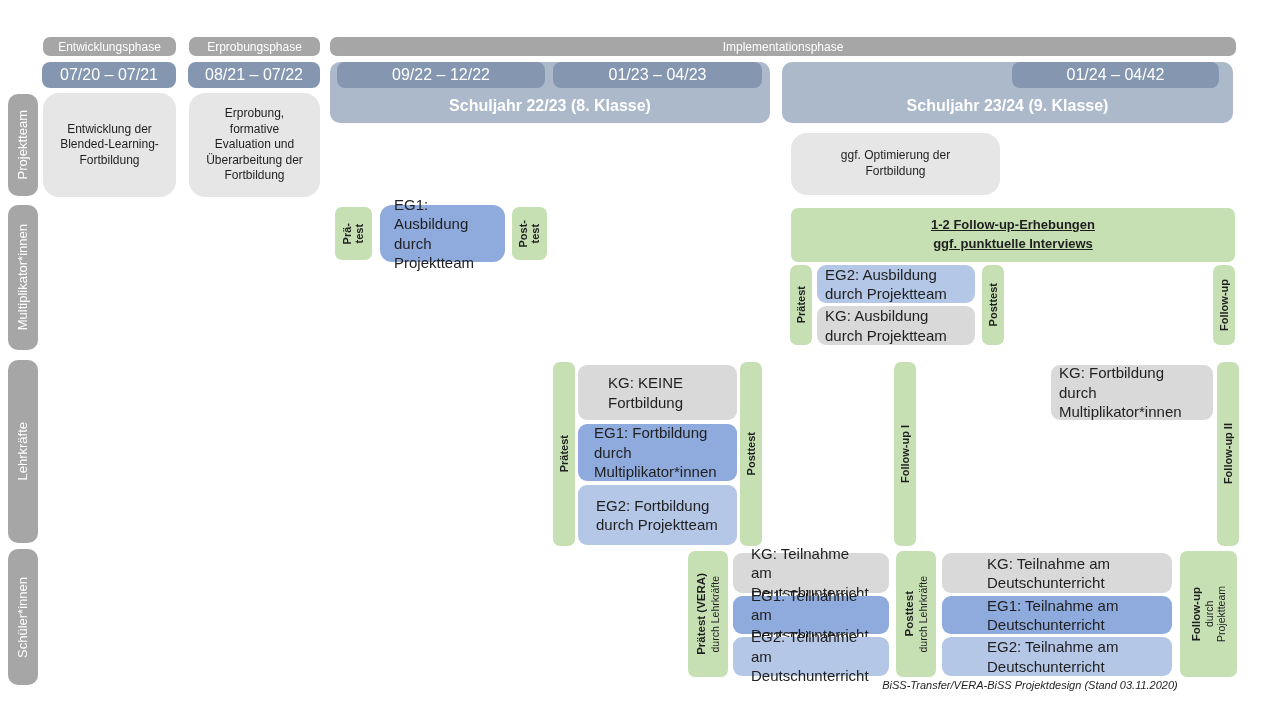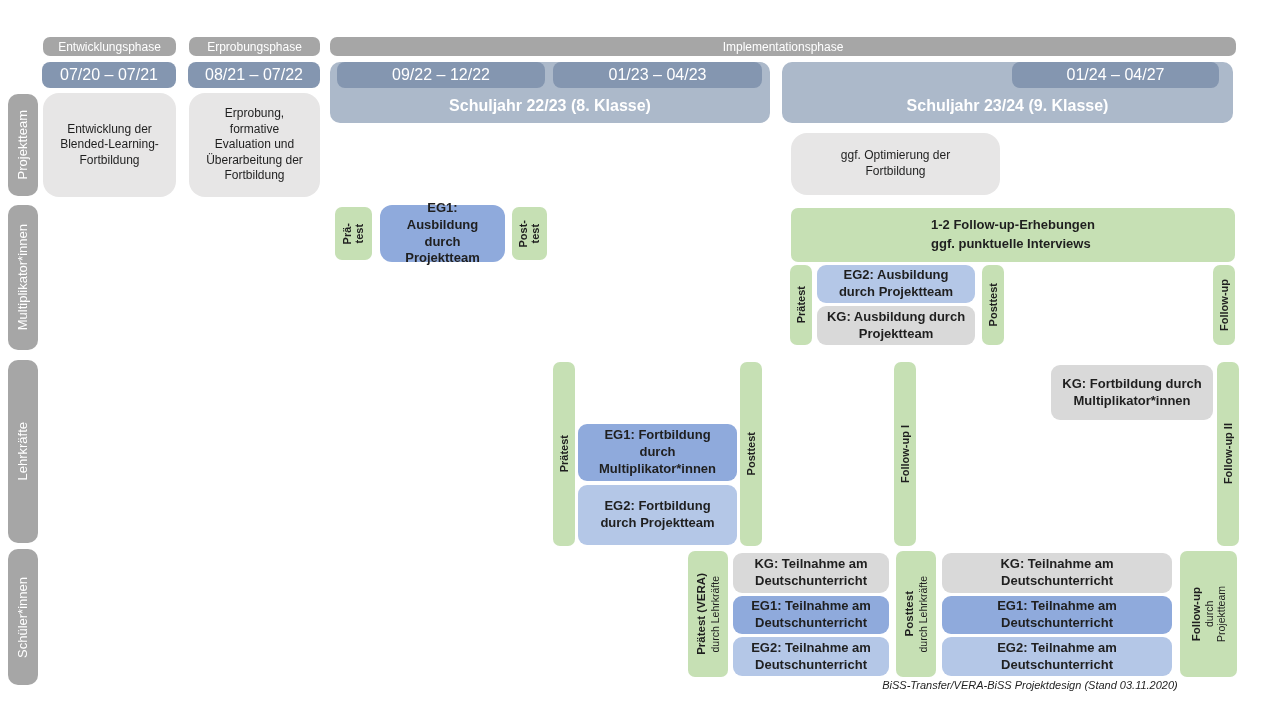--- a/index.html
+++ b/index.html
@@ -33,37 +33,37 @@
     writing-mode:vertical-rl; transform:rotate(180deg);
     white-space:pre-line; text-align:center; line-height:1.1;
   }
 
   .box {
     background:var(--box-gray); border-radius:16px; font-size:12px;
     display:flex; align-items:center; justify-content:center; text-align:center;
     line-height:1.3; padding:4px 12px;
   }
   .cell {
-    border-radius:9px; font-size:13px; line-height:1.3;
-    display:flex; align-items:center; justify-content:center; text-align:center;
+    border-radius:9px; font-size:15px; line-height:1.3;
+    display:flex; align-items:center; justify-content:center; text-align:left;
     padding:2px 8px;
-    font-weight:bold;
   }
   .kg  { background:var(--kg-gray); }
   .eg1 { background:var(--eg1-blue); }
   .eg2 { background:var(--eg2-blue); }
 
   .gbar {
     background:var(--green); display:flex; align-items:center; justify-content:center;
     font-weight:bold; font-size:11px;
   }
   .gbanner {
     background:var(--green); display:flex; align-items:center; justify-content:center;
-    text-align:left; font-weight:bold; font-size:13px; line-height:1.45;
+    text-align:center; font-weight:bold; font-size:13px; line-height:1.45;
     white-space:pre-line;
+    text-decoration:underline;
   }
   .ggroup { background:var(--green); display:flex; align-items:center; justify-content:center; gap:2px; }
   .ggroup .bold { font-weight:bold; font-size:11.5px; }
   .ggroup .sub  { font-weight:normal; font-size:10.5px; }
 
   .footer {
     font-style:italic; font-size:11px; color:#1f1f1f; text-align:center;
   }
 </style>
 </head>
@@ -79,21 +79,21 @@
     <div class="sy-label">Schuljahr 22/23 (8. Klasse)</div>
   </div>
   <div class="abs sy-band" style="left:782px;top:62px;width:451px;height:61px">
     <div class="sy-label">Schuljahr 23/24 (9. Klasse)</div>
   </div>
 
   <div class="abs date-bar" style="left:42px;top:62px;width:134px;height:26px">07/20 – 07/21</div>
   <div class="abs date-bar" style="left:188px;top:62px;width:132px;height:26px">08/21 – 07/22</div>
   <div class="abs date-bar" style="left:337px;top:62px;width:208px;height:26px">09/22 – 12/22</div>
   <div class="abs date-bar" style="left:553px;top:62px;width:209px;height:26px">01/23 – 04/23</div>
-  <div class="abs date-bar" style="left:1012px;top:62px;width:207px;height:26px">01/24 – 04/27</div>
+  <div class="abs date-bar" style="left:1012px;top:62px;width:207px;height:26px">01/24 – 04/42</div>
 
   <div class="abs side-label" style="left:8px;top:94px;width:30px;height:102px">
     <span class="vtext">Projektteam</span>
   </div>
   <div class="abs side-label" style="left:8px;top:205px;width:30px;height:145px">
     <span class="vtext">Multiplikator*innen</span>
   </div>
   <div class="abs side-label" style="left:8px;top:360px;width:30px;height:183px">
     <span class="vtext">Lehrkräfte</span>
   </div>
@@ -124,20 +124,21 @@
   <div class="abs gbar" style="left:982px;top:265px;width:22px;height:80px">
     <span class="vtext">Posttest</span>
   </div>
   <div class="abs gbar" style="left:1213px;top:265px;width:22px;height:80px">
     <span class="vtext">Follow-up</span>
   </div>
 
   <div class="abs gbar" style="left:553px;top:362px;width:22px;height:184px">
     <span class="vtext">Prätest</span>
   </div>
+  <div class="abs cell kg" style="left:578px;top:365px;width:159px;height:55px;padding:2px 30px">KG: KEINE Fortbildung</div>
   <div class="abs cell eg1" style="left:578px;top:424px;width:159px;height:57px;padding:2px 16px">EG1: Fortbildung durch Multiplikator*innen</div>
   <div class="abs cell eg2" style="left:578px;top:485px;width:159px;height:60px;padding:2px 18px">EG2: Fortbildung durch Projektteam</div>
   <div class="abs gbar" style="left:740px;top:362px;width:22px;height:184px">
     <span class="vtext">Posttest</span>
   </div>
   <div class="abs gbar" style="left:894px;top:362px;width:22px;height:184px">
     <span class="vtext">Follow-up I</span>
   </div>
   <div class="abs cell kg" style="left:1051px;top:365px;width:162px;height:55px">KG: Fortbildung durch Multiplikator*innen</div>
   <div class="abs gbar" style="left:1217px;top:362px;width:22px;height:184px">

